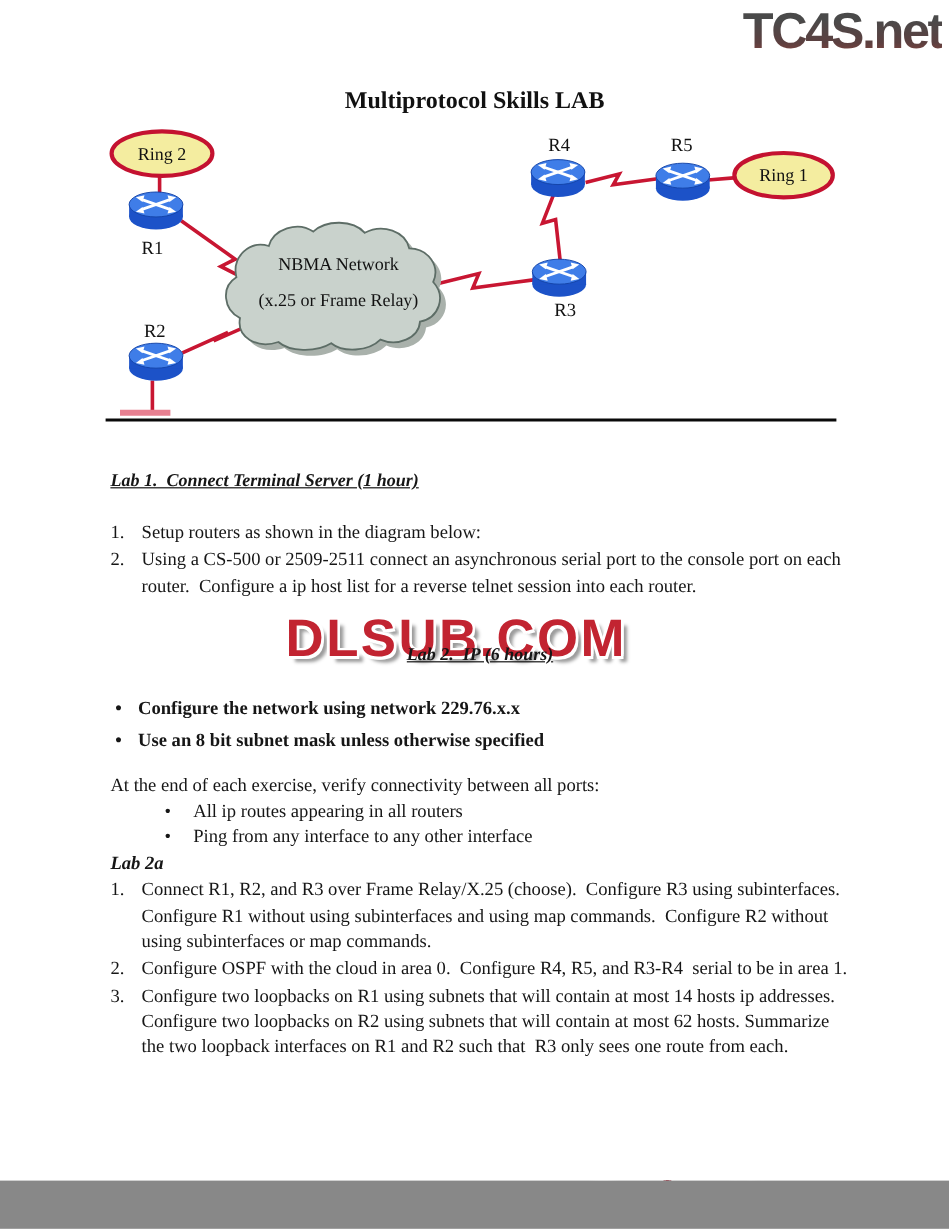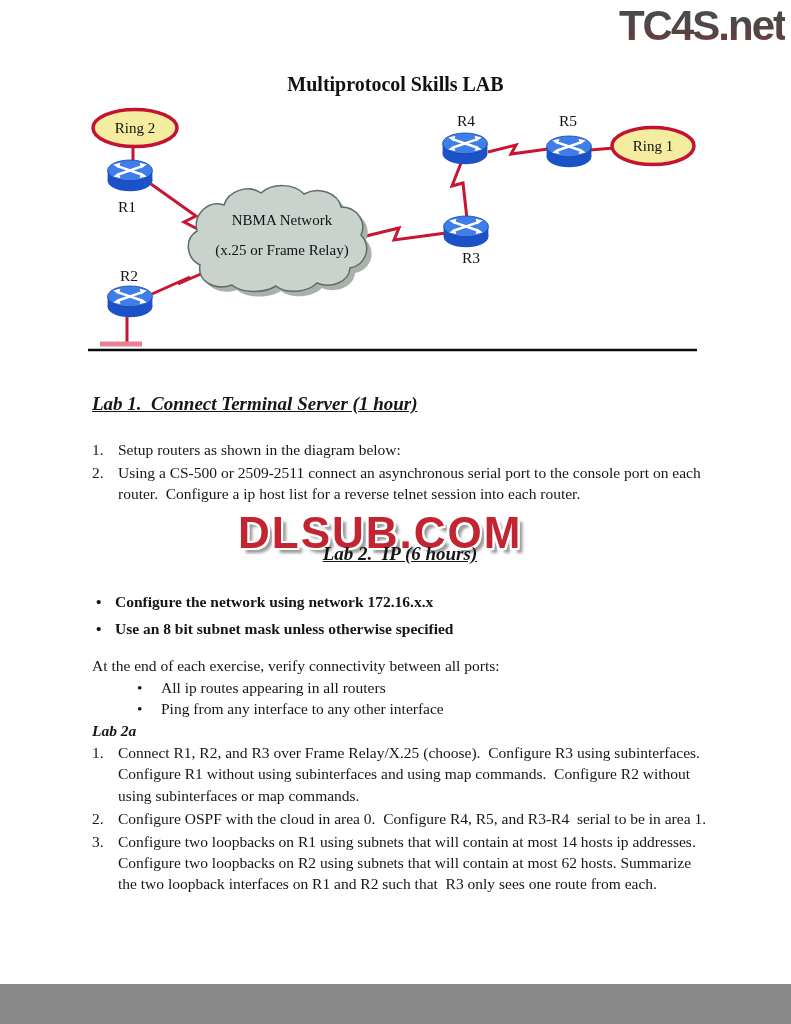--- a/index.html
+++ b/index.html
@@ -15,21 +15,21 @@
 
   .title{position:absolute;top:45px;left:0;width:100%;text-align:center;
          font-weight:bold;font-size:20px;color:#111;margin-top:28px;}
 
   
   .diagram{position:absolute;left:0;top:95px;}
 
   
   .content{position:absolute;left:92px;top:391px;width:616px;
            font-size:15.5px;line-height:1.36;color:#161616;}
-  .lab-heading{font-size:19px;font-weight:bold;font-style:italic;text-decoration:underline;
+  .lab-heading{font-size:15px;font-weight:bold;font-style:italic;text-decoration:underline;
                margin:0 0 22px 0;white-space:pre-wrap;}
   .lab2-heading{margin-top:37px;margin-bottom:24px;text-align:center;}
   .row{display:flex;margin:0 0 2px 0;}
   .num{width:26px;flex-shrink:0;}
   .txt{white-space:pre-wrap;}
   .bold-bullets{margin:0 0 16px 0;}
   .bbul{display:flex;font-weight:bold;margin:0 0 6px 0;padding-left:4px;}
   .bbul .mark{width:19px;flex-shrink:0;}
   .verify-intro{margin:16px 0 1px 0;}
   .sbul{display:flex;margin-left:45px;}
@@ -142,21 +142,21 @@
     <div class="row">
       <span class="num">2.</span>
       <span class="txt">Using a CS-500 or 2509-2511 connect an asynchronous serial port to the console port on each router.  Configure a ip host list for a reverse telnet session into each router.</span>
     </div>
 
     <div class="lab-heading lab2-heading">Lab 2.  IP (6 hours)</div>
 
     <div class="bold-bullets">
       <div class="bbul">
         <span class="mark">•</span>
-        <span class="txt">Configure the network using network 172.16.x.x</span>
+        <span class="txt">Configure the network using network 229.76.x.x</span>
       </div>
       <div class="bbul">
         <span class="mark">•</span>
         <span class="txt">Use an 8 bit subnet mask unless otherwise specified</span>
       </div>
     </div>
 
     <div class="verify-intro">At the end of each exercise, verify connectivity between all ports:</div>
 
     <div class="sbul">

